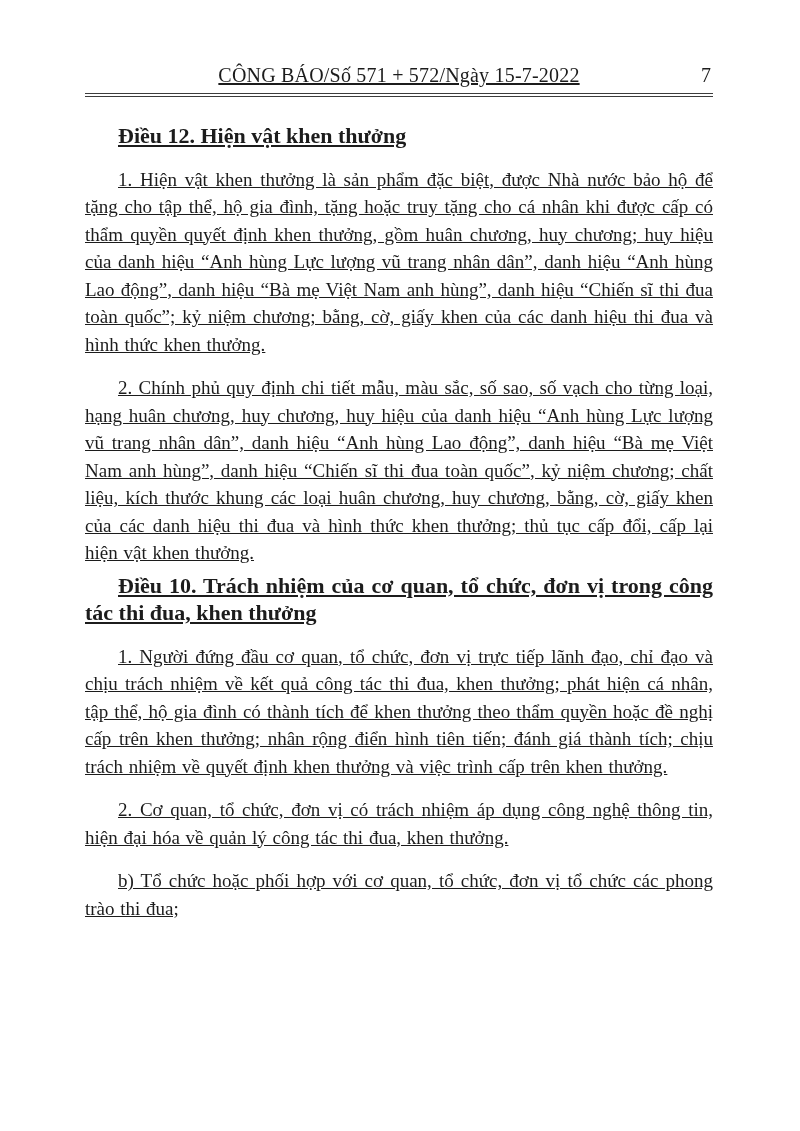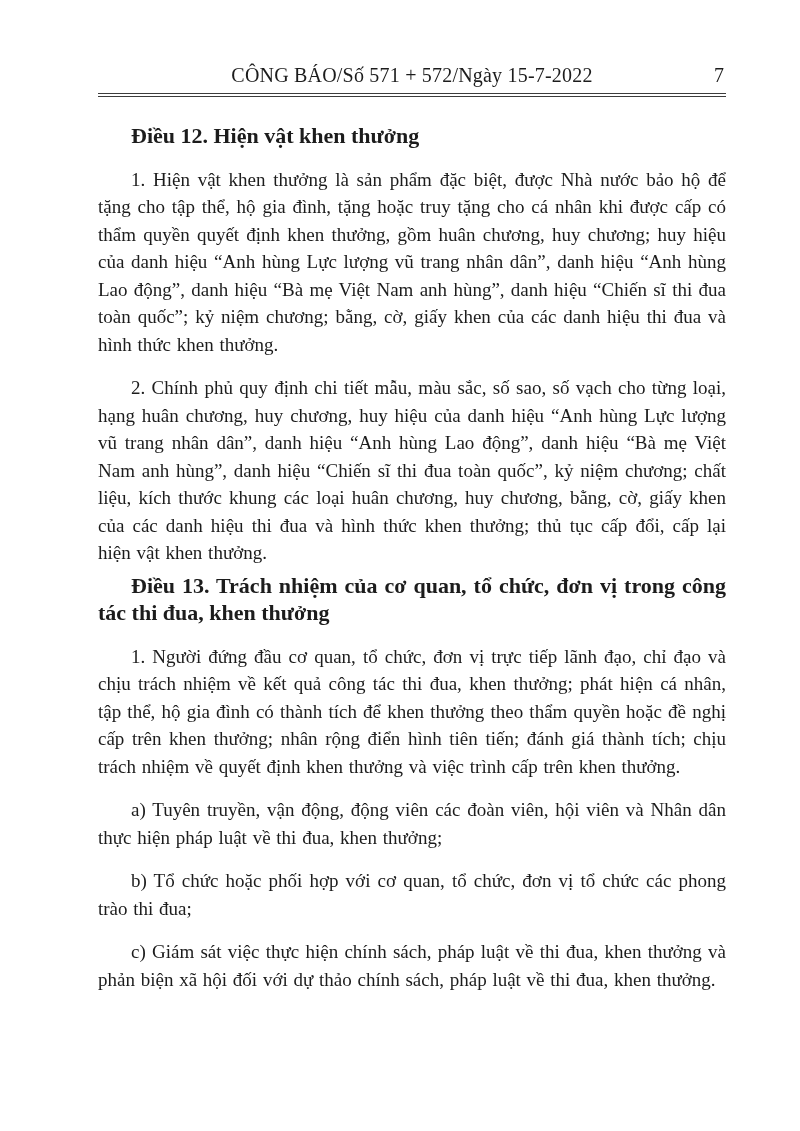--- a/index.html
+++ b/index.html
@@ -12,23 +12,24 @@
     width: 800px;
     height: 1131px;
     background: #ffffff;
     font-family: "Liberation Serif", "DejaVu Serif", serif;
     color: #1c1c1c;
     overflow: hidden;
     box-sizing: border-box;
   }
   .content {
     position: absolute;
-    left: 98px;
+    left: 85px;
     top: 62px;
     width: 628px;
+    text-decoration: underline;
   }
   .header {
     position: relative;
     height: 28px;
     font-size: 20px;
     line-height: 26px;
   }
   .header-title {
     text-align: center;
     letter-spacing: 0.2px;
@@ -78,27 +79,26 @@
     <div class="double-rule"></div>
 
     <div class="body-text">
 
       <h2 class="article-heading">Điều 12. Hiện vật khen thưởng</h2>
 
       <p class="para">1. Hiện vật khen thưởng là sản phẩm đặc biệt, được Nhà nước bảo hộ để tặng cho tập thể, hộ gia đình, tặng hoặc truy tặng cho cá nhân khi được cấp có thẩm quyền quyết định khen thưởng, gồm huân chương, huy chương; huy hiệu của danh hiệu “Anh hùng Lực lượng vũ trang nhân dân”, danh hiệu “Anh hùng Lao động”, danh hiệu “Bà mẹ Việt Nam anh hùng”, danh hiệu “Chiến sĩ thi đua toàn quốc”; kỷ niệm chương; bằng, cờ, giấy khen của các danh hiệu thi đua và hình thức khen thưởng.</p>
 
       <p class="para">2. Chính phủ quy định chi tiết mẫu, màu sắc, số sao, số vạch cho từng loại, hạng huân chương, huy chương, huy hiệu của danh hiệu “Anh hùng Lực lượng vũ trang nhân dân”, danh hiệu “Anh hùng Lao động”, danh hiệu “Bà mẹ Việt Nam anh hùng”, danh hiệu “Chiến sĩ thi đua toàn quốc”, kỷ niệm chương; chất liệu, kích thước khung các loại huân chương, huy chương, bằng, cờ, giấy khen của các danh hiệu thi đua và hình thức khen thưởng; thủ tục cấp đổi, cấp lại hiện vật khen thưởng.</p>
 
-      <h2 class="article-heading">Điều 13. Trách nhiệm của cơ quan, tổ chức, đơn vị trong công tác thi đua, khen thưởng</h2>
+      <h2 class="article-heading">Điều 10. Trách nhiệm của cơ quan, tổ chức, đơn vị trong công tác thi đua, khen thưởng</h2>
 
       <p class="para">1. Người đứng đầu cơ quan, tổ chức, đơn vị trực tiếp lãnh đạo, chỉ đạo và chịu trách nhiệm về kết quả công tác thi đua, khen thưởng; phát hiện cá nhân, tập thể, hộ gia đình có thành tích để khen thưởng theo thẩm quyền hoặc đề nghị cấp trên khen thưởng; nhân rộng điển hình tiên tiến; đánh giá thành tích; chịu trách nhiệm về quyết định khen thưởng và việc trình cấp trên khen thưởng.</p>
 
+      <p class="para">2. Cơ quan, tổ chức, đơn vị có trách nhiệm áp dụng công nghệ thông tin, hiện đại hóa về quản lý công tác thi đua, khen thưởng.</p>
 
 
-      <p class="para">a) Tuyên truyền, vận động, động viên các đoàn viên, hội viên và Nhân dân thực hiện pháp luật về thi đua, khen thưởng;</p>
 
       <p class="para">b) Tổ chức hoặc phối hợp với cơ quan, tổ chức, đơn vị tổ chức các phong trào thi đua;</p>
 
-      <p class="para">c) Giám sát việc thực hiện chính sách, pháp luật về thi đua, khen thưởng và phản biện xã hội đối với dự thảo chính sách, pháp luật về thi đua, khen thưởng.</p>
 
     </div>
   </div>
 </div>
 
 </body></html>

